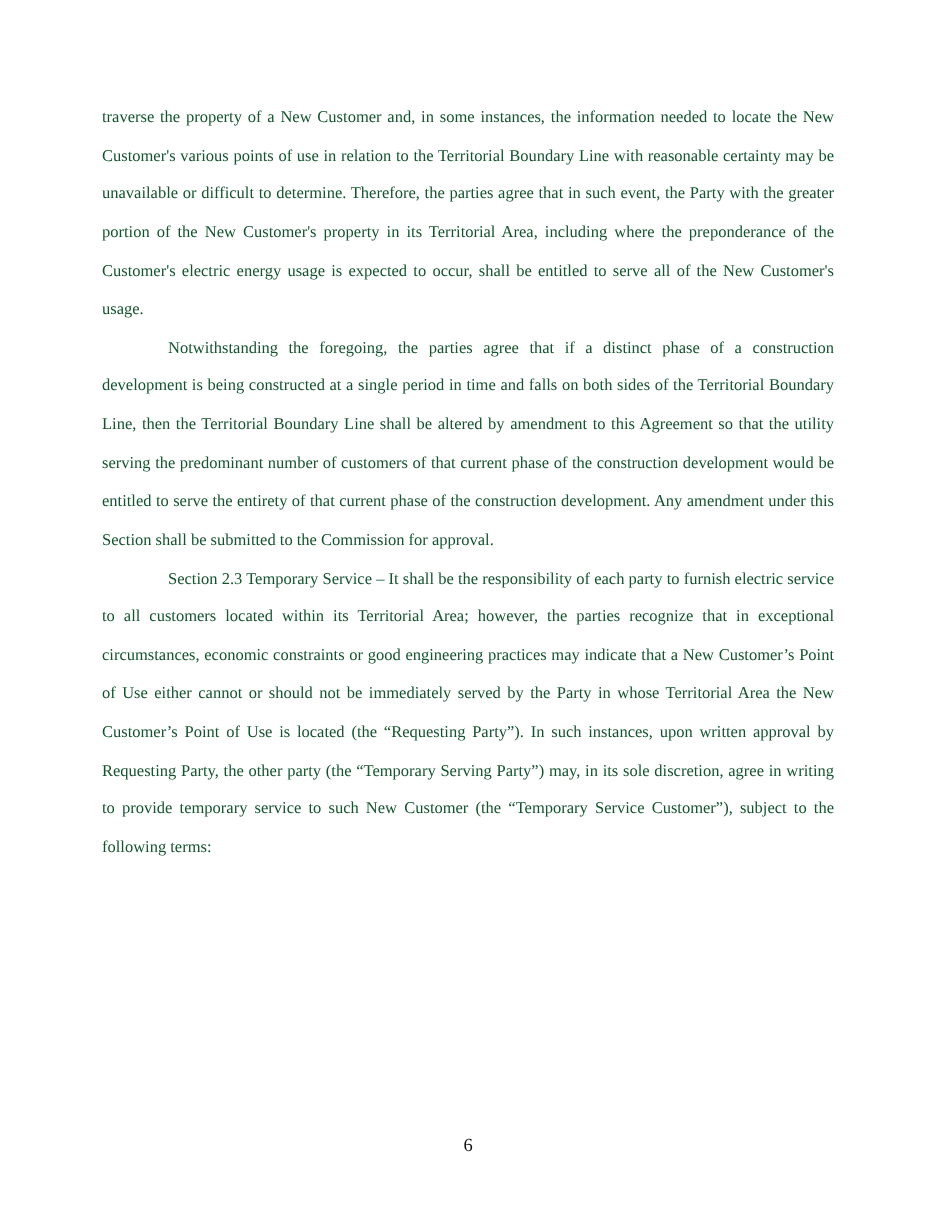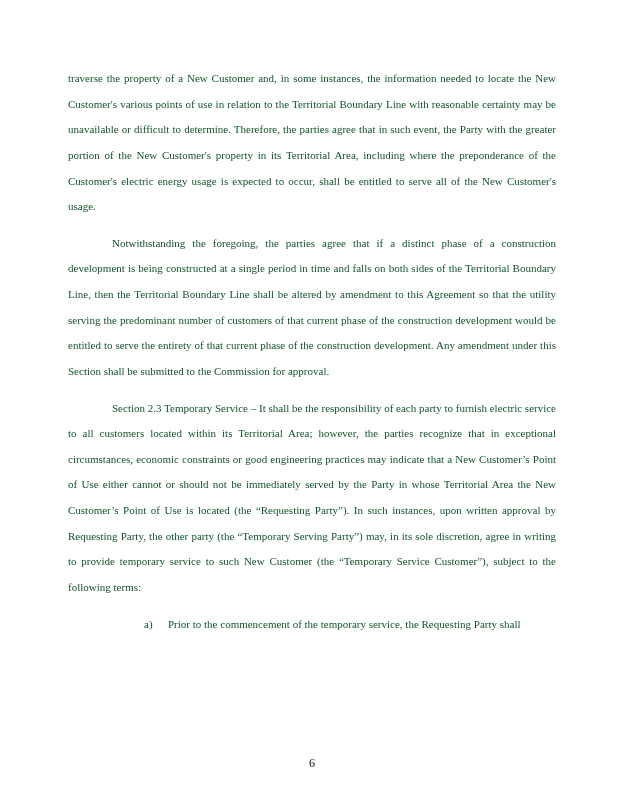--- a/index.html
+++ b/index.html
@@ -26,21 +26,21 @@
     line-height: 2.33;
     text-align: justify;
     text-justify: inter-word;
     color: #14532d;
   }
   .para {
     margin: 0 0 0 0;
     text-align: justify;
   }
   .para + .para {
-    margin-top: 11px;
+    margin-top: 0;
   }
   .indent {
     text-indent: 44px;
   }
   .underline {
   }
   .list-item {
     margin-left: 76px;
     text-indent: 0;
     text-align: justify;
@@ -64,18 +64,17 @@
 
 <div class="page">
   <div class="doc-body">
 
     <p class="para">traverse the property of a New Customer and, in some instances, the information needed to locate the New Customer's various points of use in relation to the Territorial Boundary Line with reasonable certainty may be unavailable or difficult to determine. Therefore, the parties agree that in such event, the Party with the greater portion of the New Customer's property in its Territorial Area, including where the preponderance of the Customer's electric energy usage is expected to occur, shall be entitled to serve all of the New Customer's usage.</p>
 
     <p class="para indent">Notwithstanding the foregoing, the parties agree that if a distinct phase of a construction development is being constructed at a single period in time and falls on both sides of the Territorial Boundary Line, then the Territorial Boundary Line shall be altered by amendment to this Agreement so that the utility serving the predominant number of customers of that current phase of the construction development would be entitled to serve the entirety of that current phase of the construction development. Any amendment under this Section shall be submitted to the Commission for approval.</p>
 
     <p class="para indent"><span class="underline">Section 2.3 Temporary Service</span><span> – It shall be the responsibility of each party to furnish electric service to all customers located within its Territorial Area; however, the parties recognize that in exceptional circumstances, economic constraints or good engineering practices may indicate that a New Customer’s Point of Use either cannot or should not be immediately served by the Party in whose Territorial Area the New Customer’s Point of Use is located (the “Requesting Party”).  In such instances, upon written approval by Requesting Party, the other party (the “Temporary Serving Party”) may, in its sole discretion, agree in writing to provide temporary service to such New Customer (the “Temporary Service Customer”), subject to the following terms:</span></p>
 
-    <p class="para list-item"><span class="marker">a)</span><span>Prior to the commencement of the temporary service, the Requesting Party shall</span></p>
 
   </div>
 
   <div class="page-number">6</div>
 </div>
 
 </body></html>

